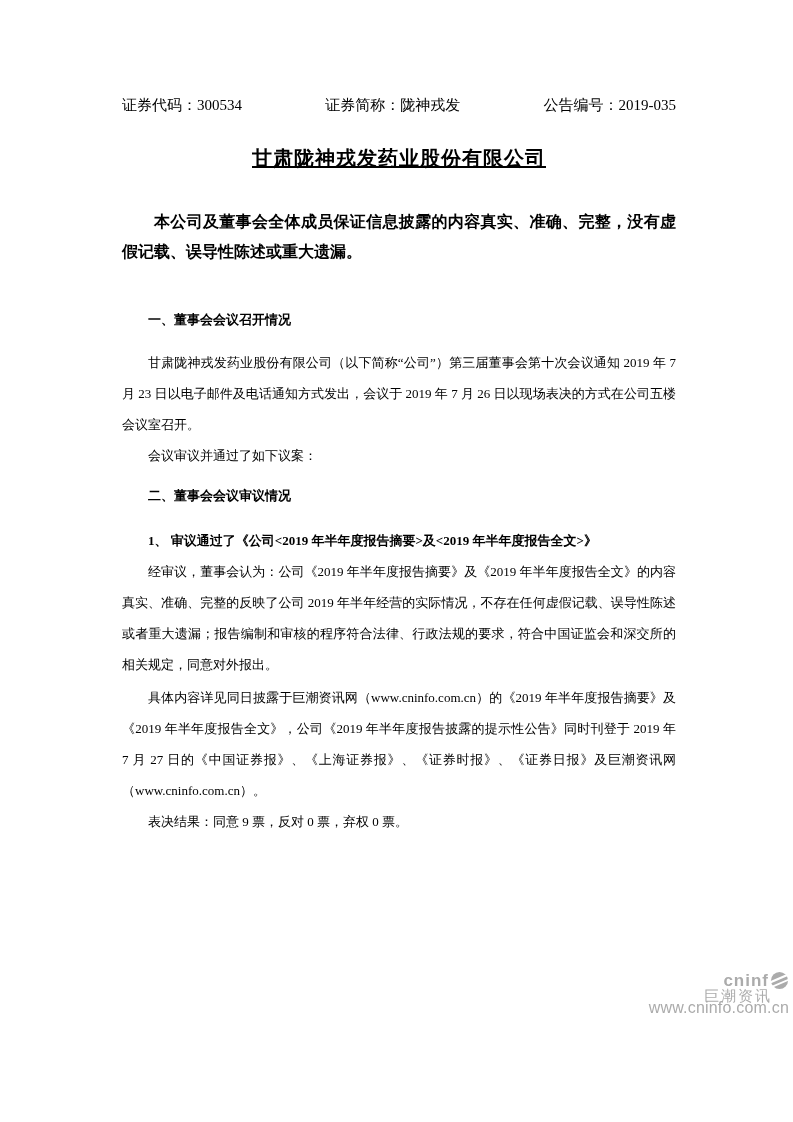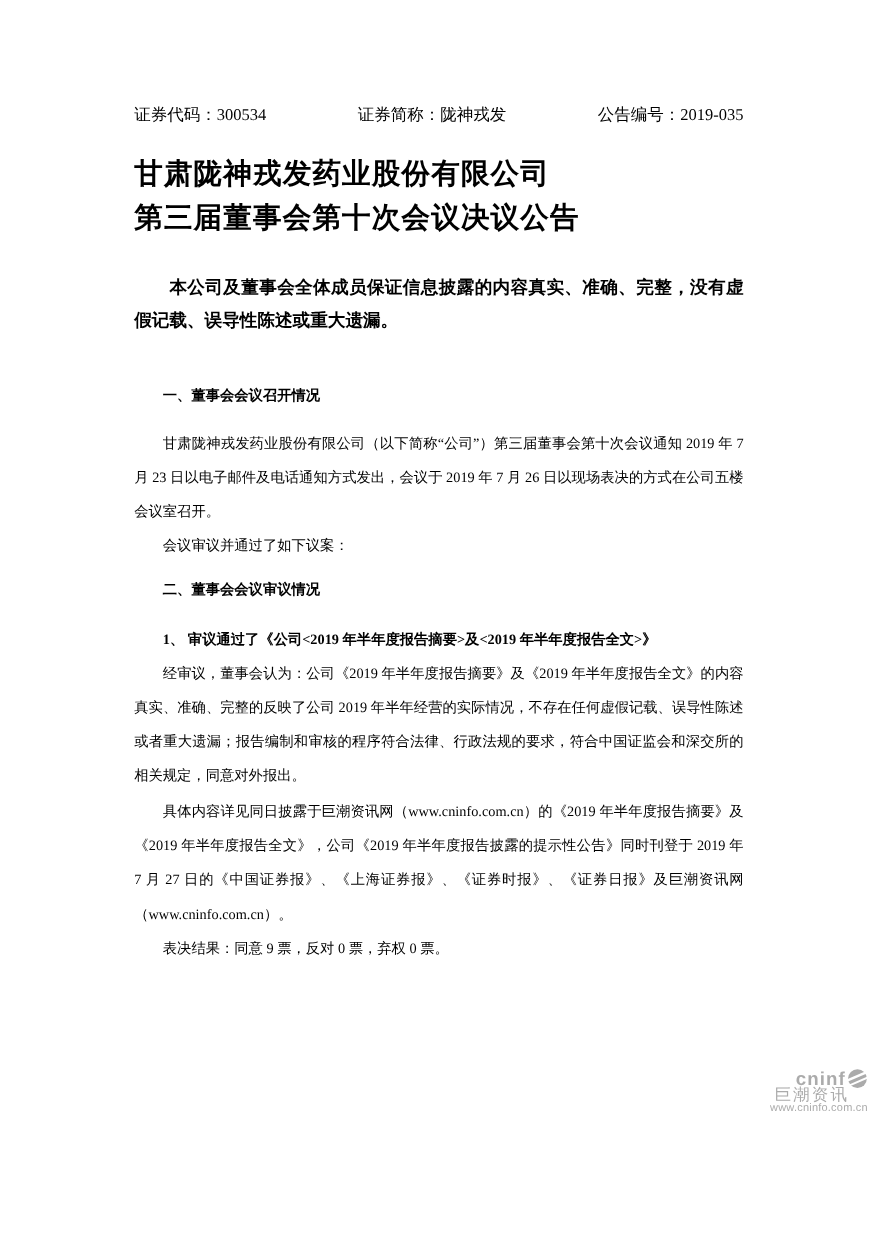--- a/index.html
+++ b/index.html
@@ -14,25 +14,27 @@
     overflow:hidden;
   }
   .doc-header {
     display:flex;
     justify-content:space-between;
     font-size:15px;
     line-height:20px;
     white-space:nowrap;
   }
   .doc-title {
-    font-size:26px;
+    text-align:center;
+    font-size:20px;
     font-weight:700;
     line-height:40px;
     margin-top:23px;
     letter-spacing:1px;
+    text-decoration:underline;
   }
   .notice {
     margin-top:29px;
     font-size:16px;
     font-weight:700;
     line-height:30px;
     text-indent:2em;
     text-align:justify;
   }
   .blk {
@@ -68,39 +70,38 @@
     font-weight:700;
     letter-spacing:1px;
   }
   .wm-cn {
     font-size:15px;
     letter-spacing:2px;
     line-height:11px;
     margin-right:17px;
   }
   .wm-url {
-    font-size:10px;
+    font-size:16px;
     line-height:14px;
     letter-spacing:0.2px;
   }
 </style>
 </head>
 <body>
 
 <div class="page">
 
   <div class="doc-header">
     <span>证券代码：300534</span>
     <span>证券简称：陇神戎发</span>
     <span>公告编号：2019-035</span>
   </div>
 
   <div class="doc-title">
     <div>甘肃陇神戎发药业股份有限公司</div>
-    <div>第三届董事会第十次会议决议公告</div>
   </div>
 
   <p class="notice">本公司及董事会全体成员保证信息披露的内容真实、准确、完整，没有虚假记载、误导性陈述或重大遗漏。</p>
 
   <p id="blk0" class="blk heading">一、董事会会议召开情况</p>
   <p id="blk1" class="blk">甘肃陇神戎发药业股份有限公司（以下简称“公司”）第三届董事会第十次会议通知 2019 年 7 月 23 日以电子邮件及电话通知方式发出，会议于 2019 年 7 月 26 日以现场表决的方式在公司五楼会议室召开。</p>
   <p id="blk4" class="blk">会议审议并通过了如下议案：</p>
   <p id="blk3" class="blk heading">二、董事会会议审议情况</p>
   <p id="blk5" class="blk bold">1、 审议通过了《公司&lt;2019 年半年度报告摘要&gt;及&lt;2019 年半年度报告全文&gt;》</p>
   <p id="blk6" class="blk">经审议，董事会认为：公司《2019 年半年度报告摘要》及《2019 年半年度报告全文》的内容真实、准确、完整的反映了公司 2019 年半年经营的实际情况，不存在任何虚假记载、误导性陈述或者重大遗漏；报告编制和审核的程序符合法律、行政法规的要求，符合中国证监会和深交所的相关规定，同意对外报出。</p>

